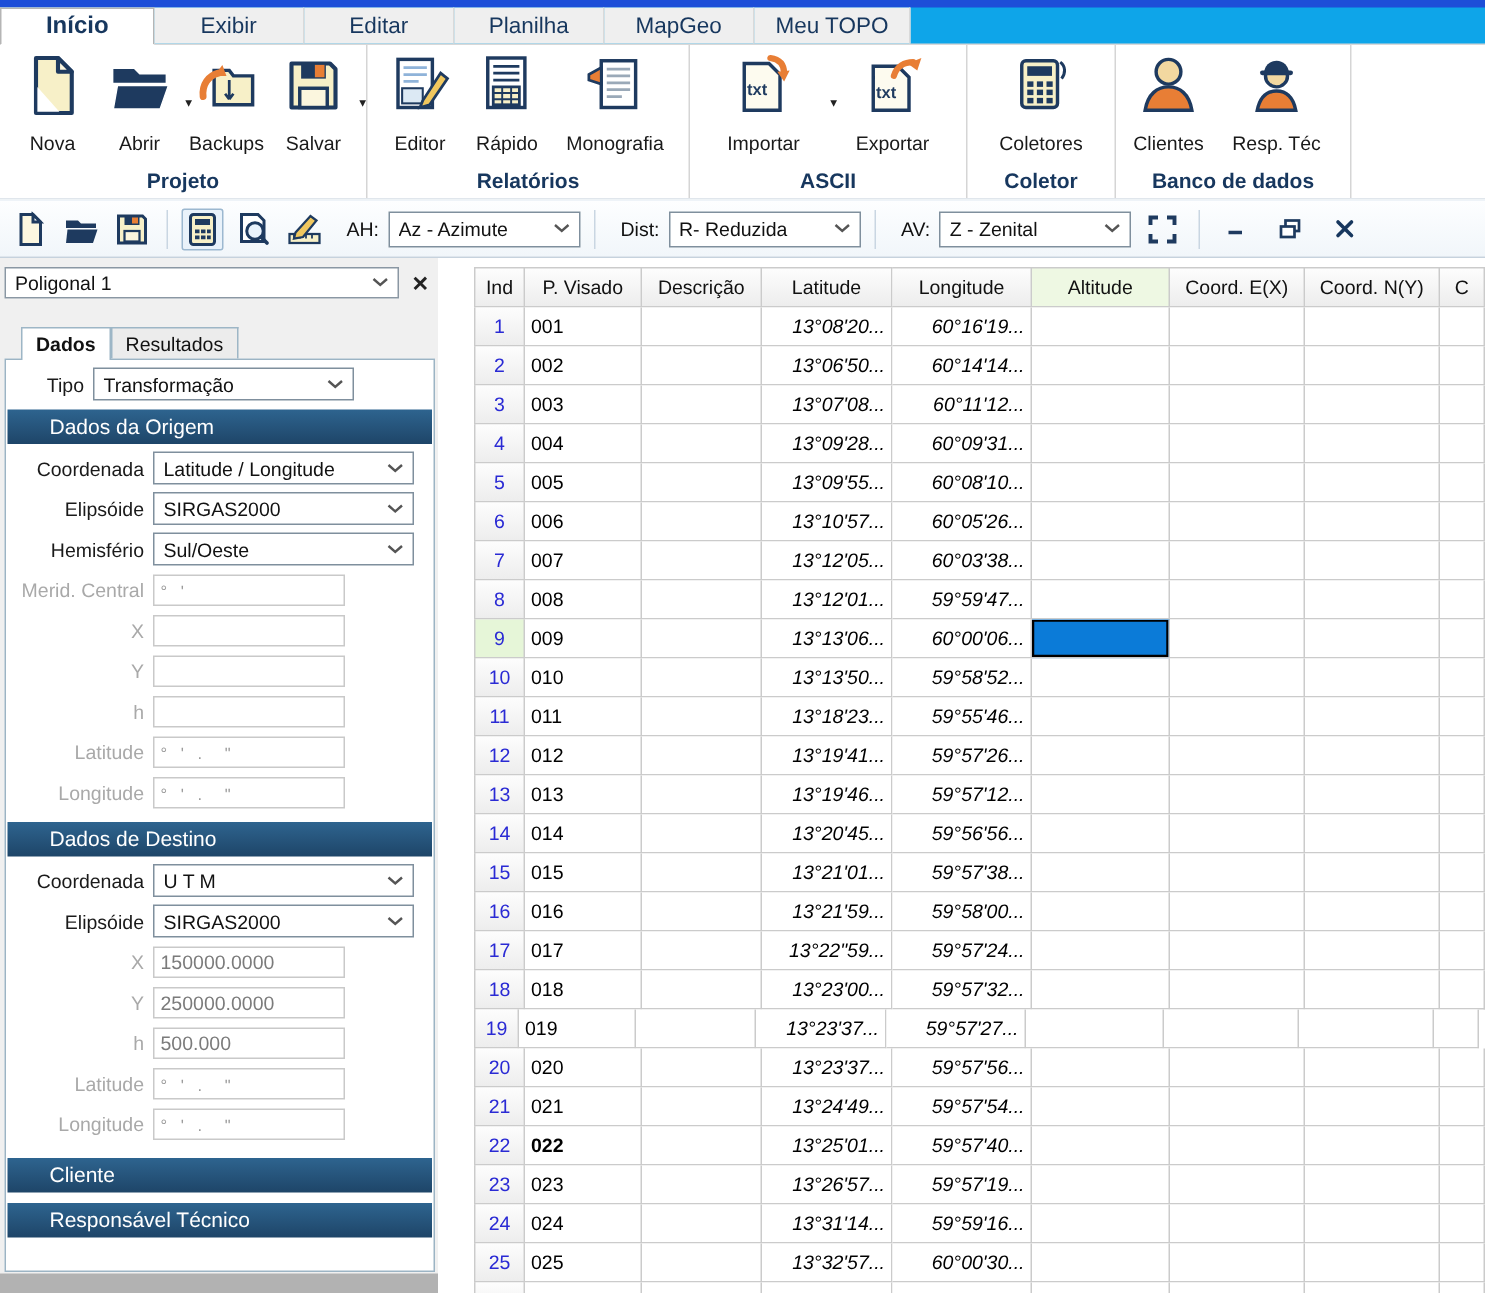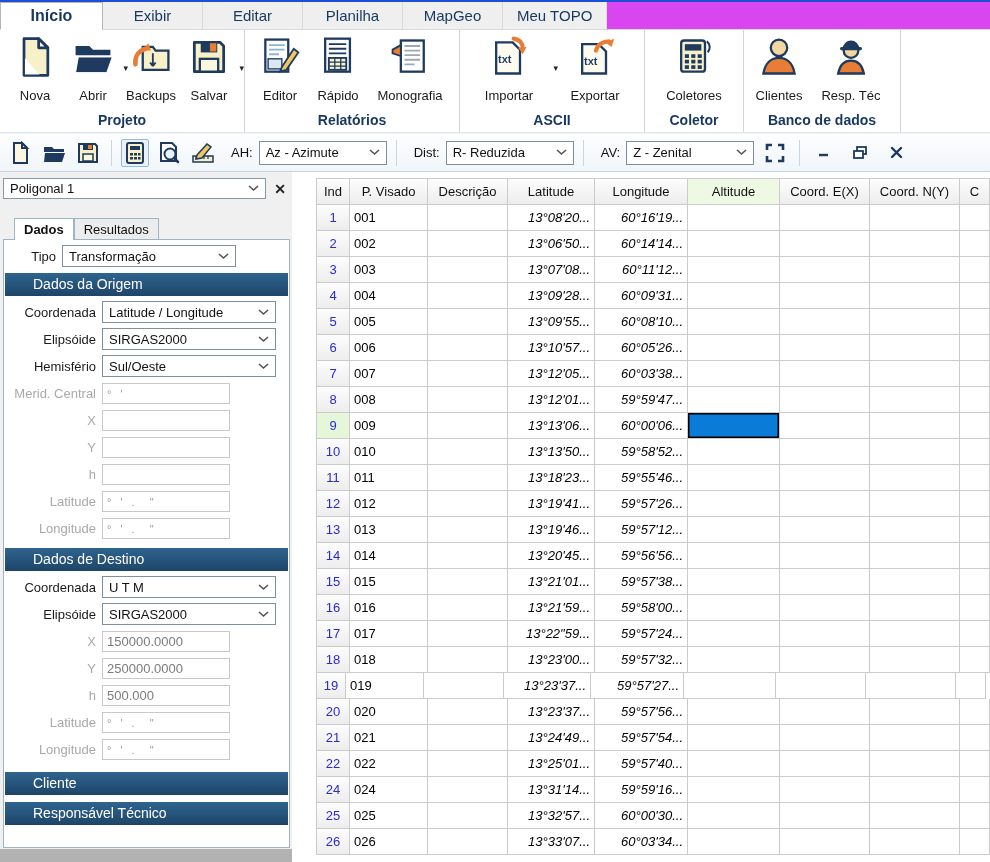--- a/index.html
+++ b/index.html
@@ -1,20 +1,20 @@
 <!DOCTYPE html>
 <html><head>
 <meta charset="utf-8">
 <style>
   * { box-sizing: border-box; margin: 0; padding: 0; }
   html,body { width: 990px; height: 862px; overflow: hidden;
     font-family: "Liberation Sans", sans-serif; background:#fff; }
 
   
-  .tabbar { height:30px; background:#d946ef; border-top:2px solid #1d4ed8;
+  .tabbar { height:30px; background:#0ea5e9; border-top:5px solid #1d4ed8;
     display:flex; align-items:stretch; border-bottom:1px solid #d8d8d8; }
   .tab { display:flex; align-items:center; justify-content:center;
     min-width:100px; padding:0 14px; font-size:15px; color:#17375E;
     background:#EFEFEF; border-right:1px solid #d9d9d9; cursor:default; }
   .tab.active { background:#fff; font-weight:bold; font-size:16px;
     border:1px solid #b5b5b5; border-bottom:1px solid #fff; min-width:103px; margin-bottom:-1px; }
 
   
   .ribbon { height:103px; background:#fff; display:flex; border-bottom:1px solid #e0e6ec; }
   .rgroup { display:flex; flex-direction:column; align-items:center;
@@ -719,30 +719,41 @@
           <div class="tc lft" style="width: 80px;"></div>
           <div class="tc rgt" style="width: 87px;">13°24'49...</div>
           <div class="tc rgt" style="width: 93px;">59°57'54...</div>
           <div class="tc lft" style="width: 92px;"></div>
           <div class="tc lft" style="width: 90px;"></div>
           <div class="tc lft" style="width: 90px;"></div>
           <div class="tc lft" style="width: 30px;"></div>
         </div>
         <div class="trow">
           <div class="tc indc" style="width: 34px;">22</div>
-          <div class="tc lft" style="width: 78px;">022</div>
+          <div class="tc lft" style="width: 78px; font-weight: bold;">022</div>
           <div class="tc lft" style="width: 80px;"></div>
           <div class="tc rgt" style="width: 87px;">13°25'01...</div>
           <div class="tc rgt" style="width: 93px;">59°57'40...</div>
           <div class="tc lft" style="width: 92px;"></div>
           <div class="tc lft" style="width: 90px;"></div>
           <div class="tc lft" style="width: 90px;"></div>
           <div class="tc lft" style="width: 30px;"></div>
         </div>
         <div class="trow">
+          <div class="tc indc" style="width: 34px;">23</div>
+          <div class="tc lft" style="width: 78px;">023</div>
+          <div class="tc lft" style="width: 80px;"></div>
+          <div class="tc rgt" style="width: 87px;">13°26'57...</div>
+          <div class="tc rgt" style="width: 93px;">59°57'19...</div>
+          <div class="tc lft" style="width: 92px;"></div>
+          <div class="tc lft" style="width: 90px;"></div>
+          <div class="tc lft" style="width: 90px;"></div>
+          <div class="tc lft" style="width: 30px;"></div>
+        </div>
+        <div class="trow">
           <div class="tc indc" style="width: 34px;">24</div>
           <div class="tc lft" style="width: 78px;">024</div>
           <div class="tc lft" style="width: 80px;"></div>
           <div class="tc rgt" style="width: 87px;">13°31'14...</div>
           <div class="tc rgt" style="width: 93px;">59°59'16...</div>
           <div class="tc lft" style="width: 92px;"></div>
           <div class="tc lft" style="width: 90px;"></div>
           <div class="tc lft" style="width: 90px;"></div>
           <div class="tc lft" style="width: 30px;"></div>
         </div>

